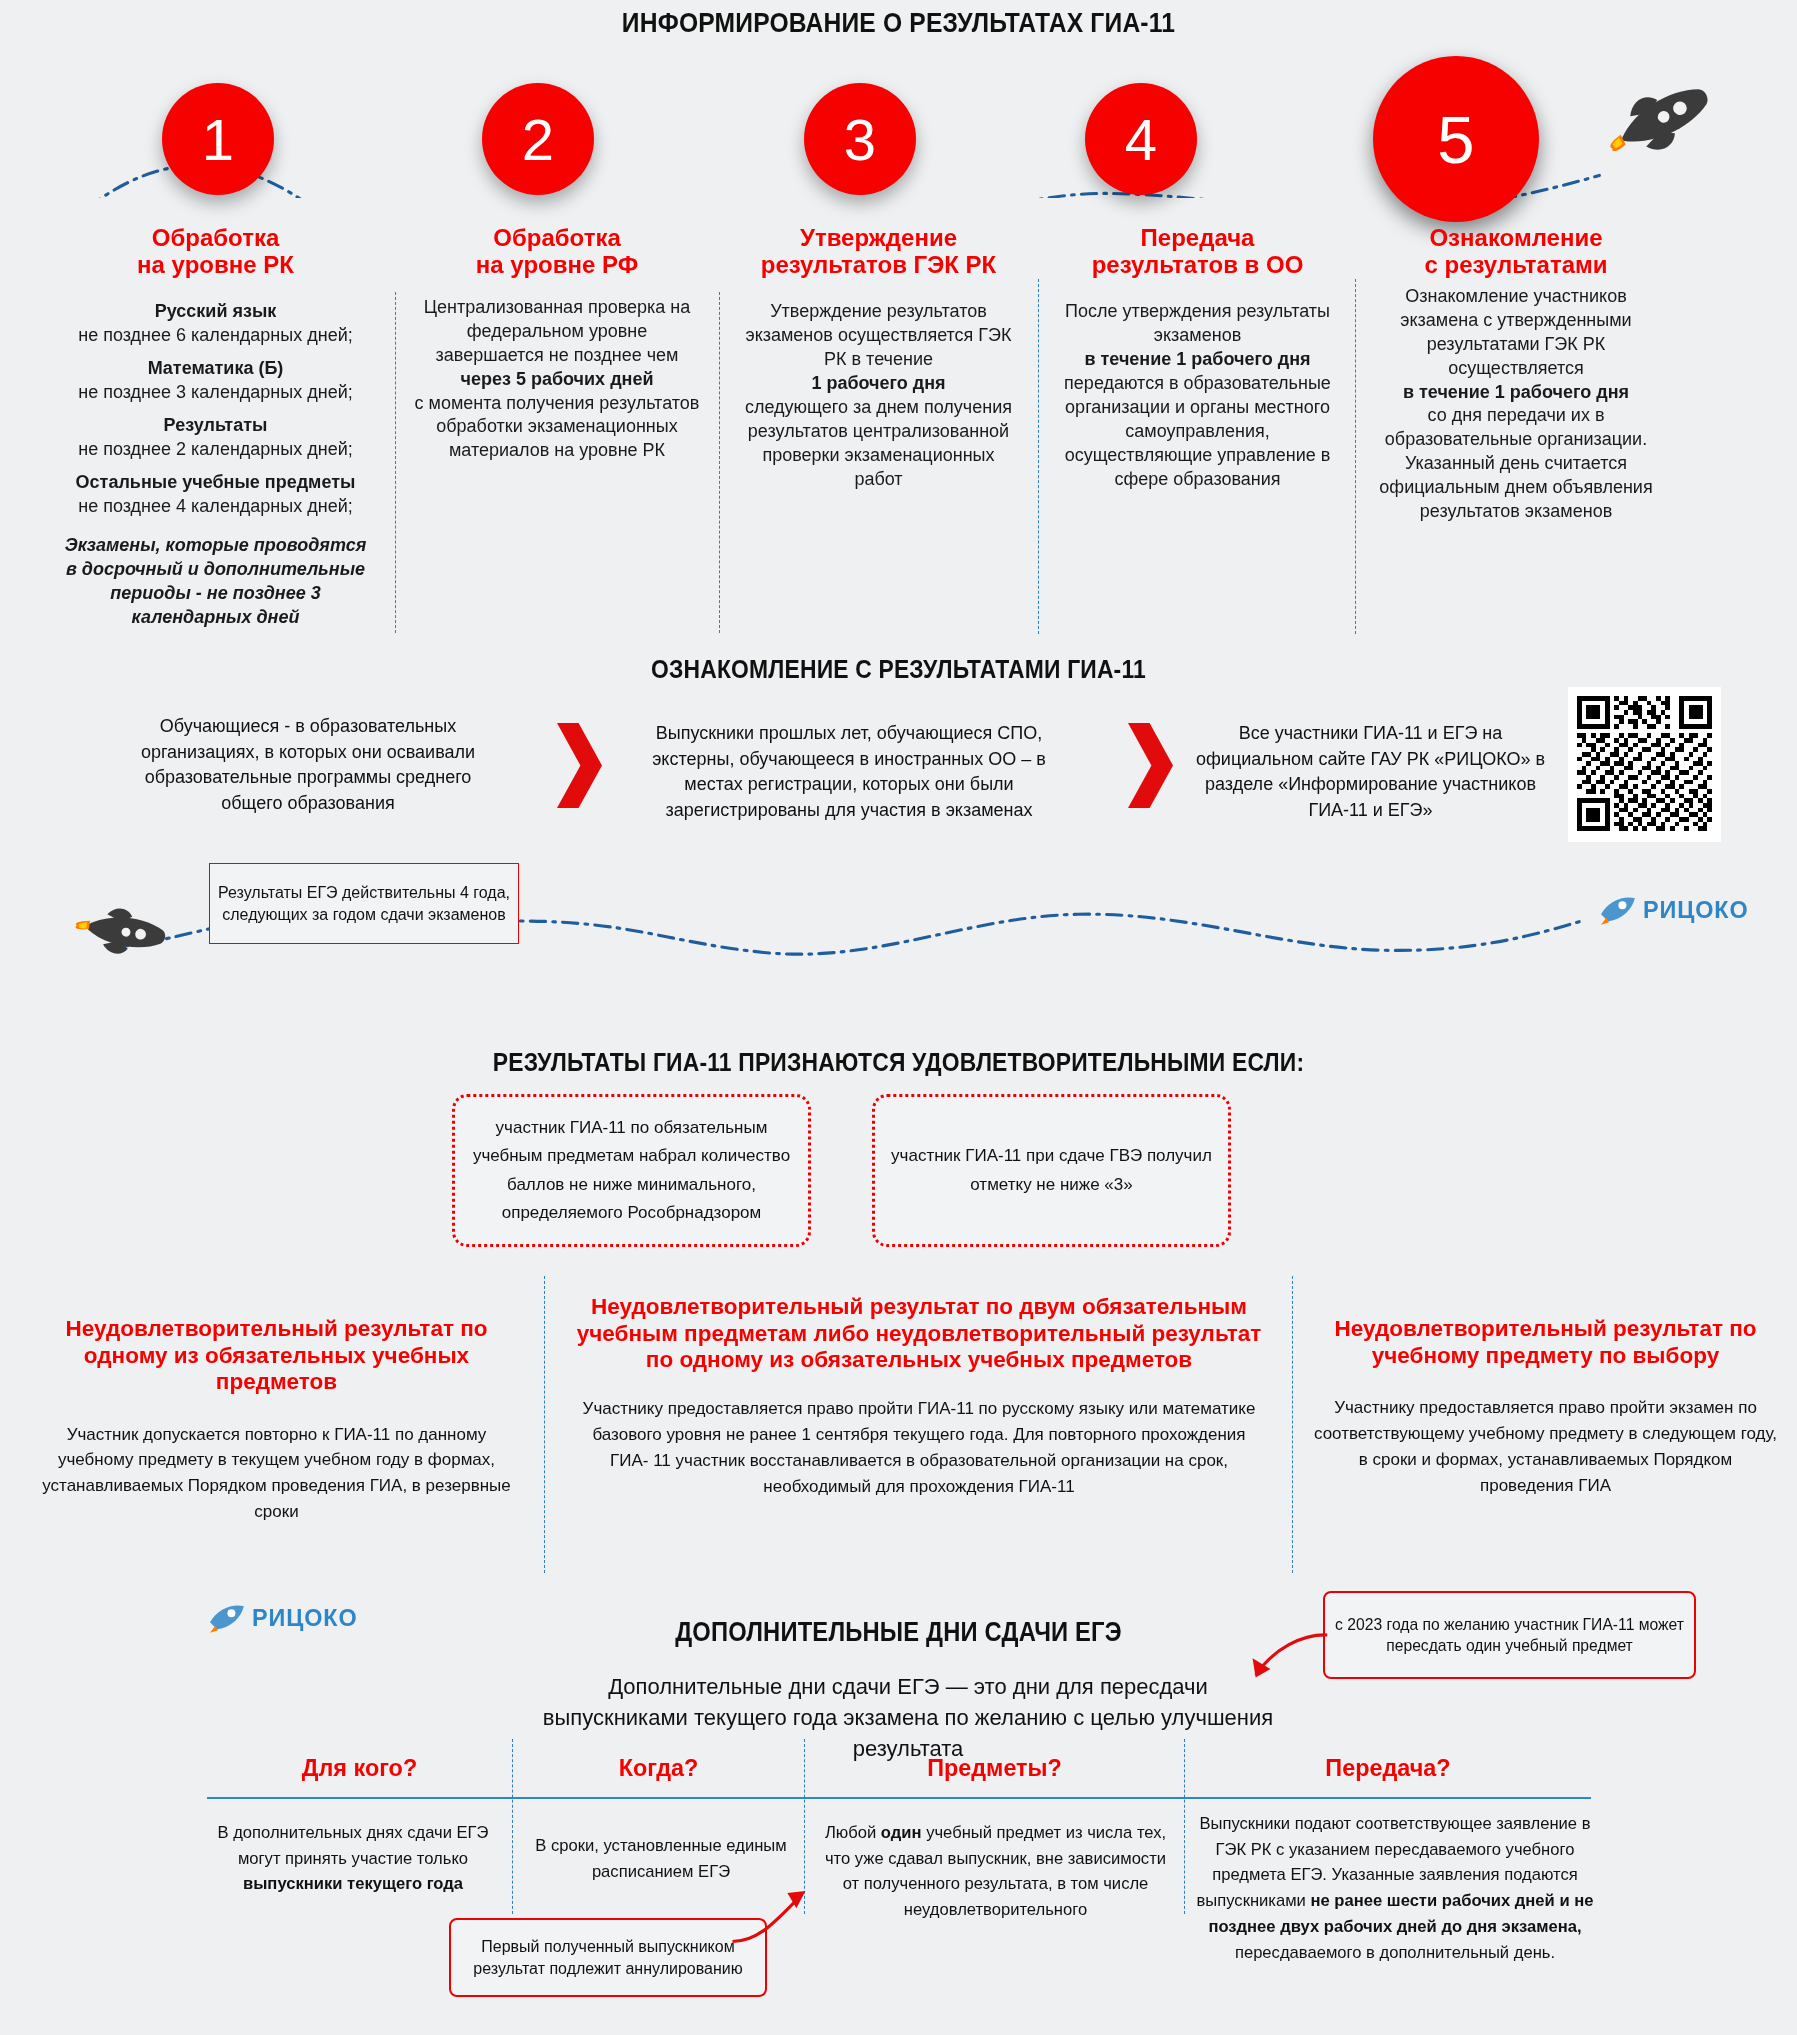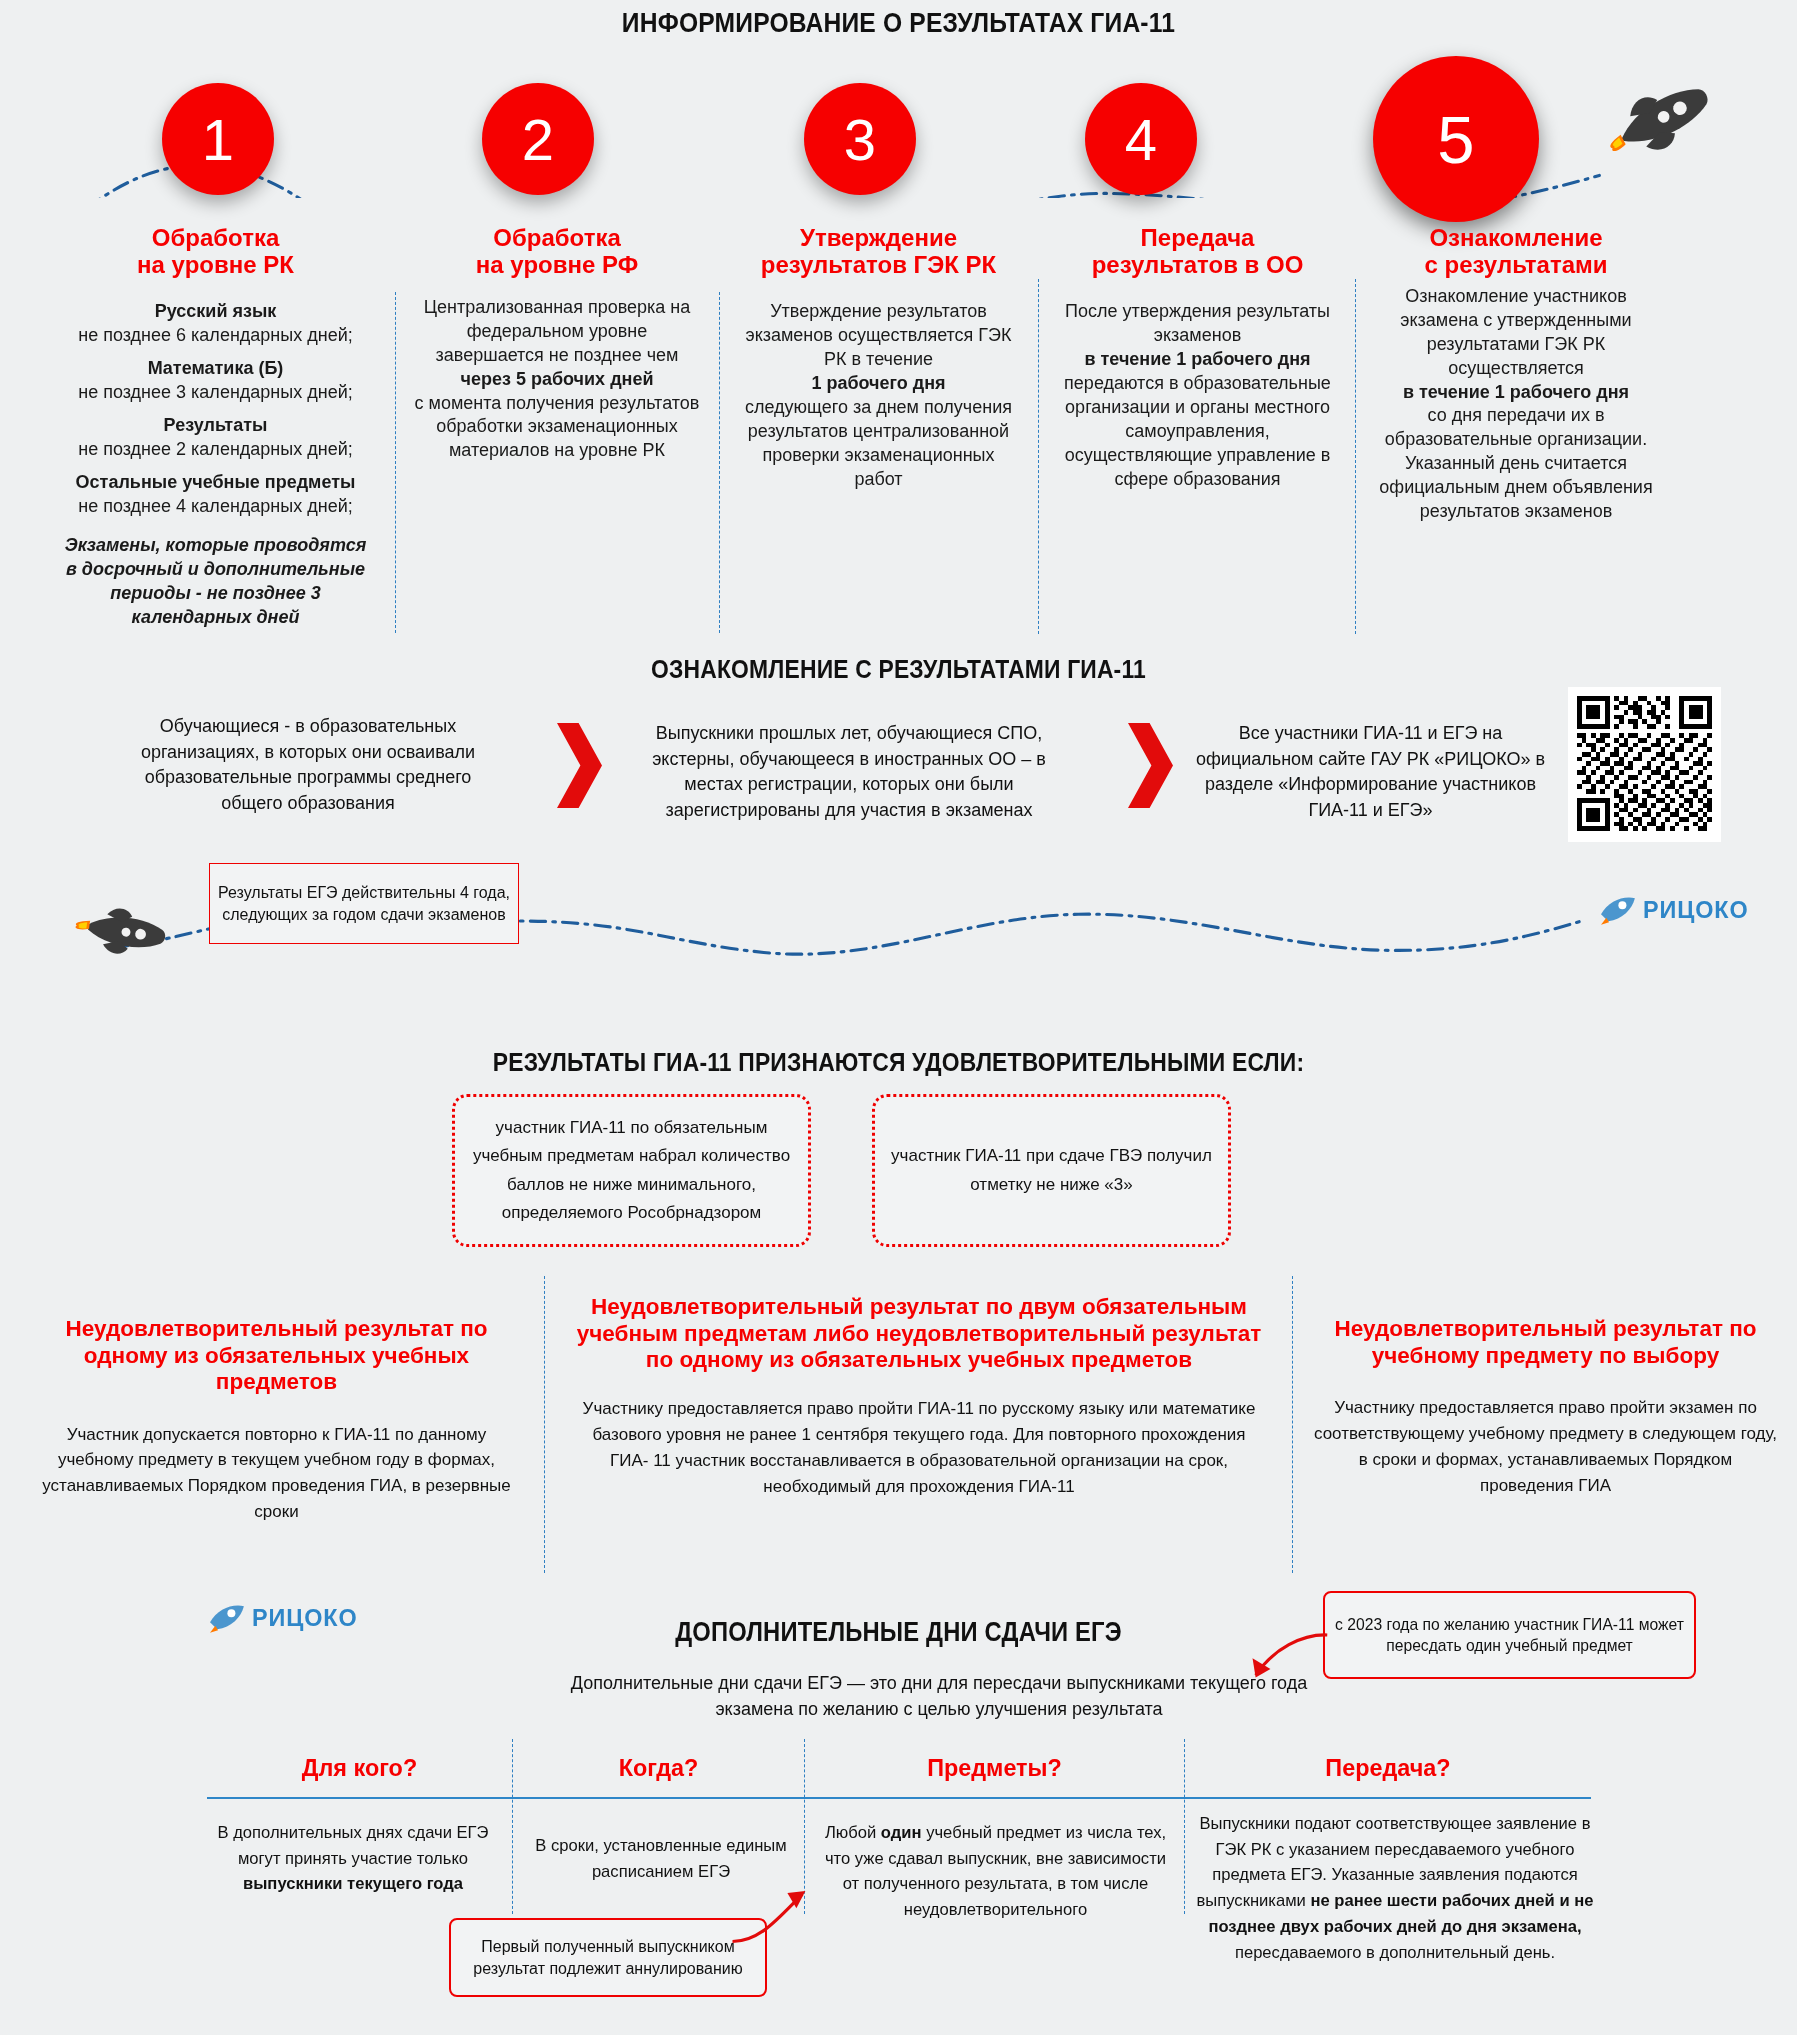--- a/index.html
+++ b/index.html
@@ -490,21 +490,21 @@
     <span class="logo-txt" style="position:absolute;left:50px;top:13.5px;">РИЦОКО</span>
   </div>
 
   <div class="abs redbox round" style="left:1323px;top:1591px;width:373px;height:88px;font-size:15.7px;">с 2023 года по желанию участник ГИА-11 может пересдать один учебный предмет</div>
   <svg class="abs" style="left:1231px;top:1626px;width:103px;height:85px;" viewBox="0 0 230 190" width="103" height="85">
     <path d="M215,20 C160,18 95,50 55,110" fill="none" stroke="#e20b0b" stroke-width="7"></path>
     <path d="M55,115 L48,72 L88,96 Z" fill="#e20b0b"></path>
   </svg>
 
   <div class="abs section-title" style="left:0;top:1617px;width:1797px;font-size:27px;">ДОПОЛНИТЕЛЬНЫЕ ДНИ СДАЧИ ЕГЭ</div>
-  <div class="abs flowtext" style="left:535px;top:1671px;width:746px;font-size:18px;margin-left:31px;">Дополнительные дни сдачи ЕГЭ — это дни для пересдачи выпускниками текущего года экзамена по желанию с целью улучшения результата</div>
+  <div class="abs flowtext" style="left:535px;top:1671px;width:746px;font-size:22px;">Дополнительные дни сдачи ЕГЭ — это дни для пересдачи выпускниками текущего года экзамена по желанию с целью улучшения результата</div>
 
   <div class="abs vsep" style="left:512px;top:1739px;height:175px;"></div>
   <div class="abs vsep" style="left:804px;top:1739px;height:175px;"></div>
   <div class="abs vsep" style="left:1184px;top:1739px;height:175px;"></div>
   <div class="hline" style="left:207px;top:1797px;width:1384px;"></div>
 
   <div class="abs col-head" style="left:211px;top:1755px;width:297px;">Для кого?</div>
   <div class="abs col-head" style="left:517px;top:1755px;width:283px;">Когда?</div>
   <div class="abs col-head" style="left:809px;top:1755px;width:371px;">Предметы?</div>
   <div class="abs col-head" style="left:1188px;top:1755px;width:400px;">Передача?</div>

